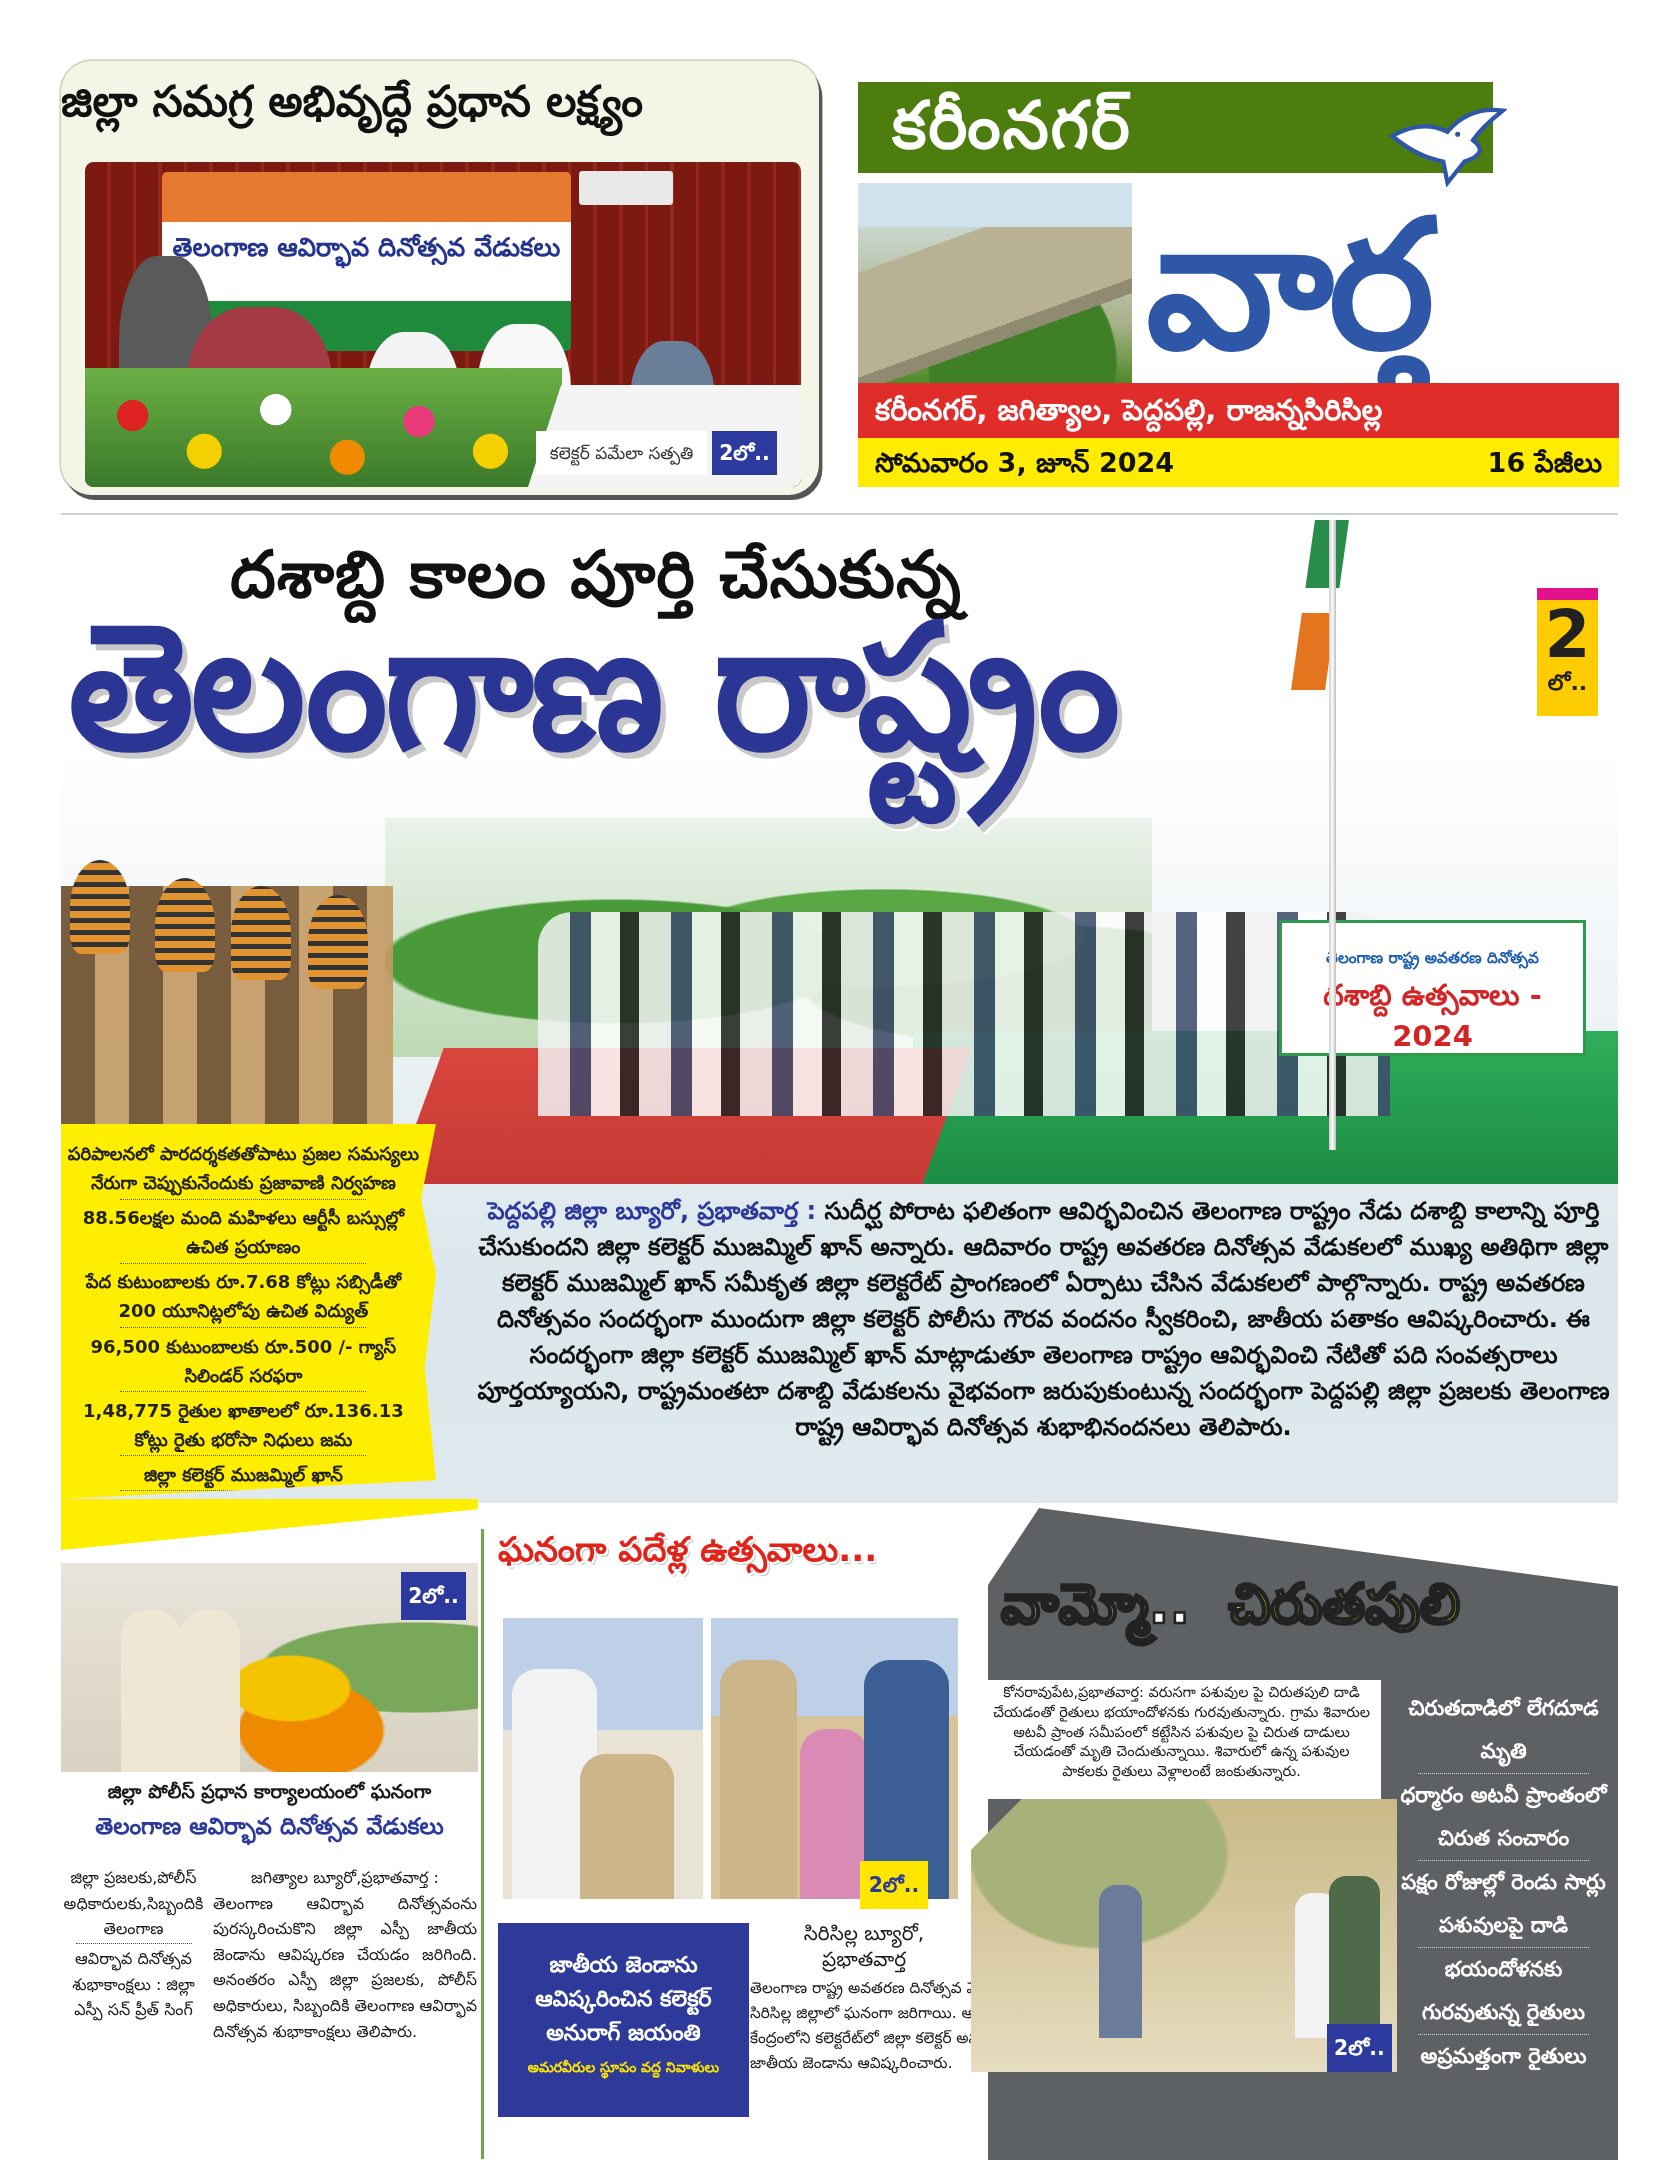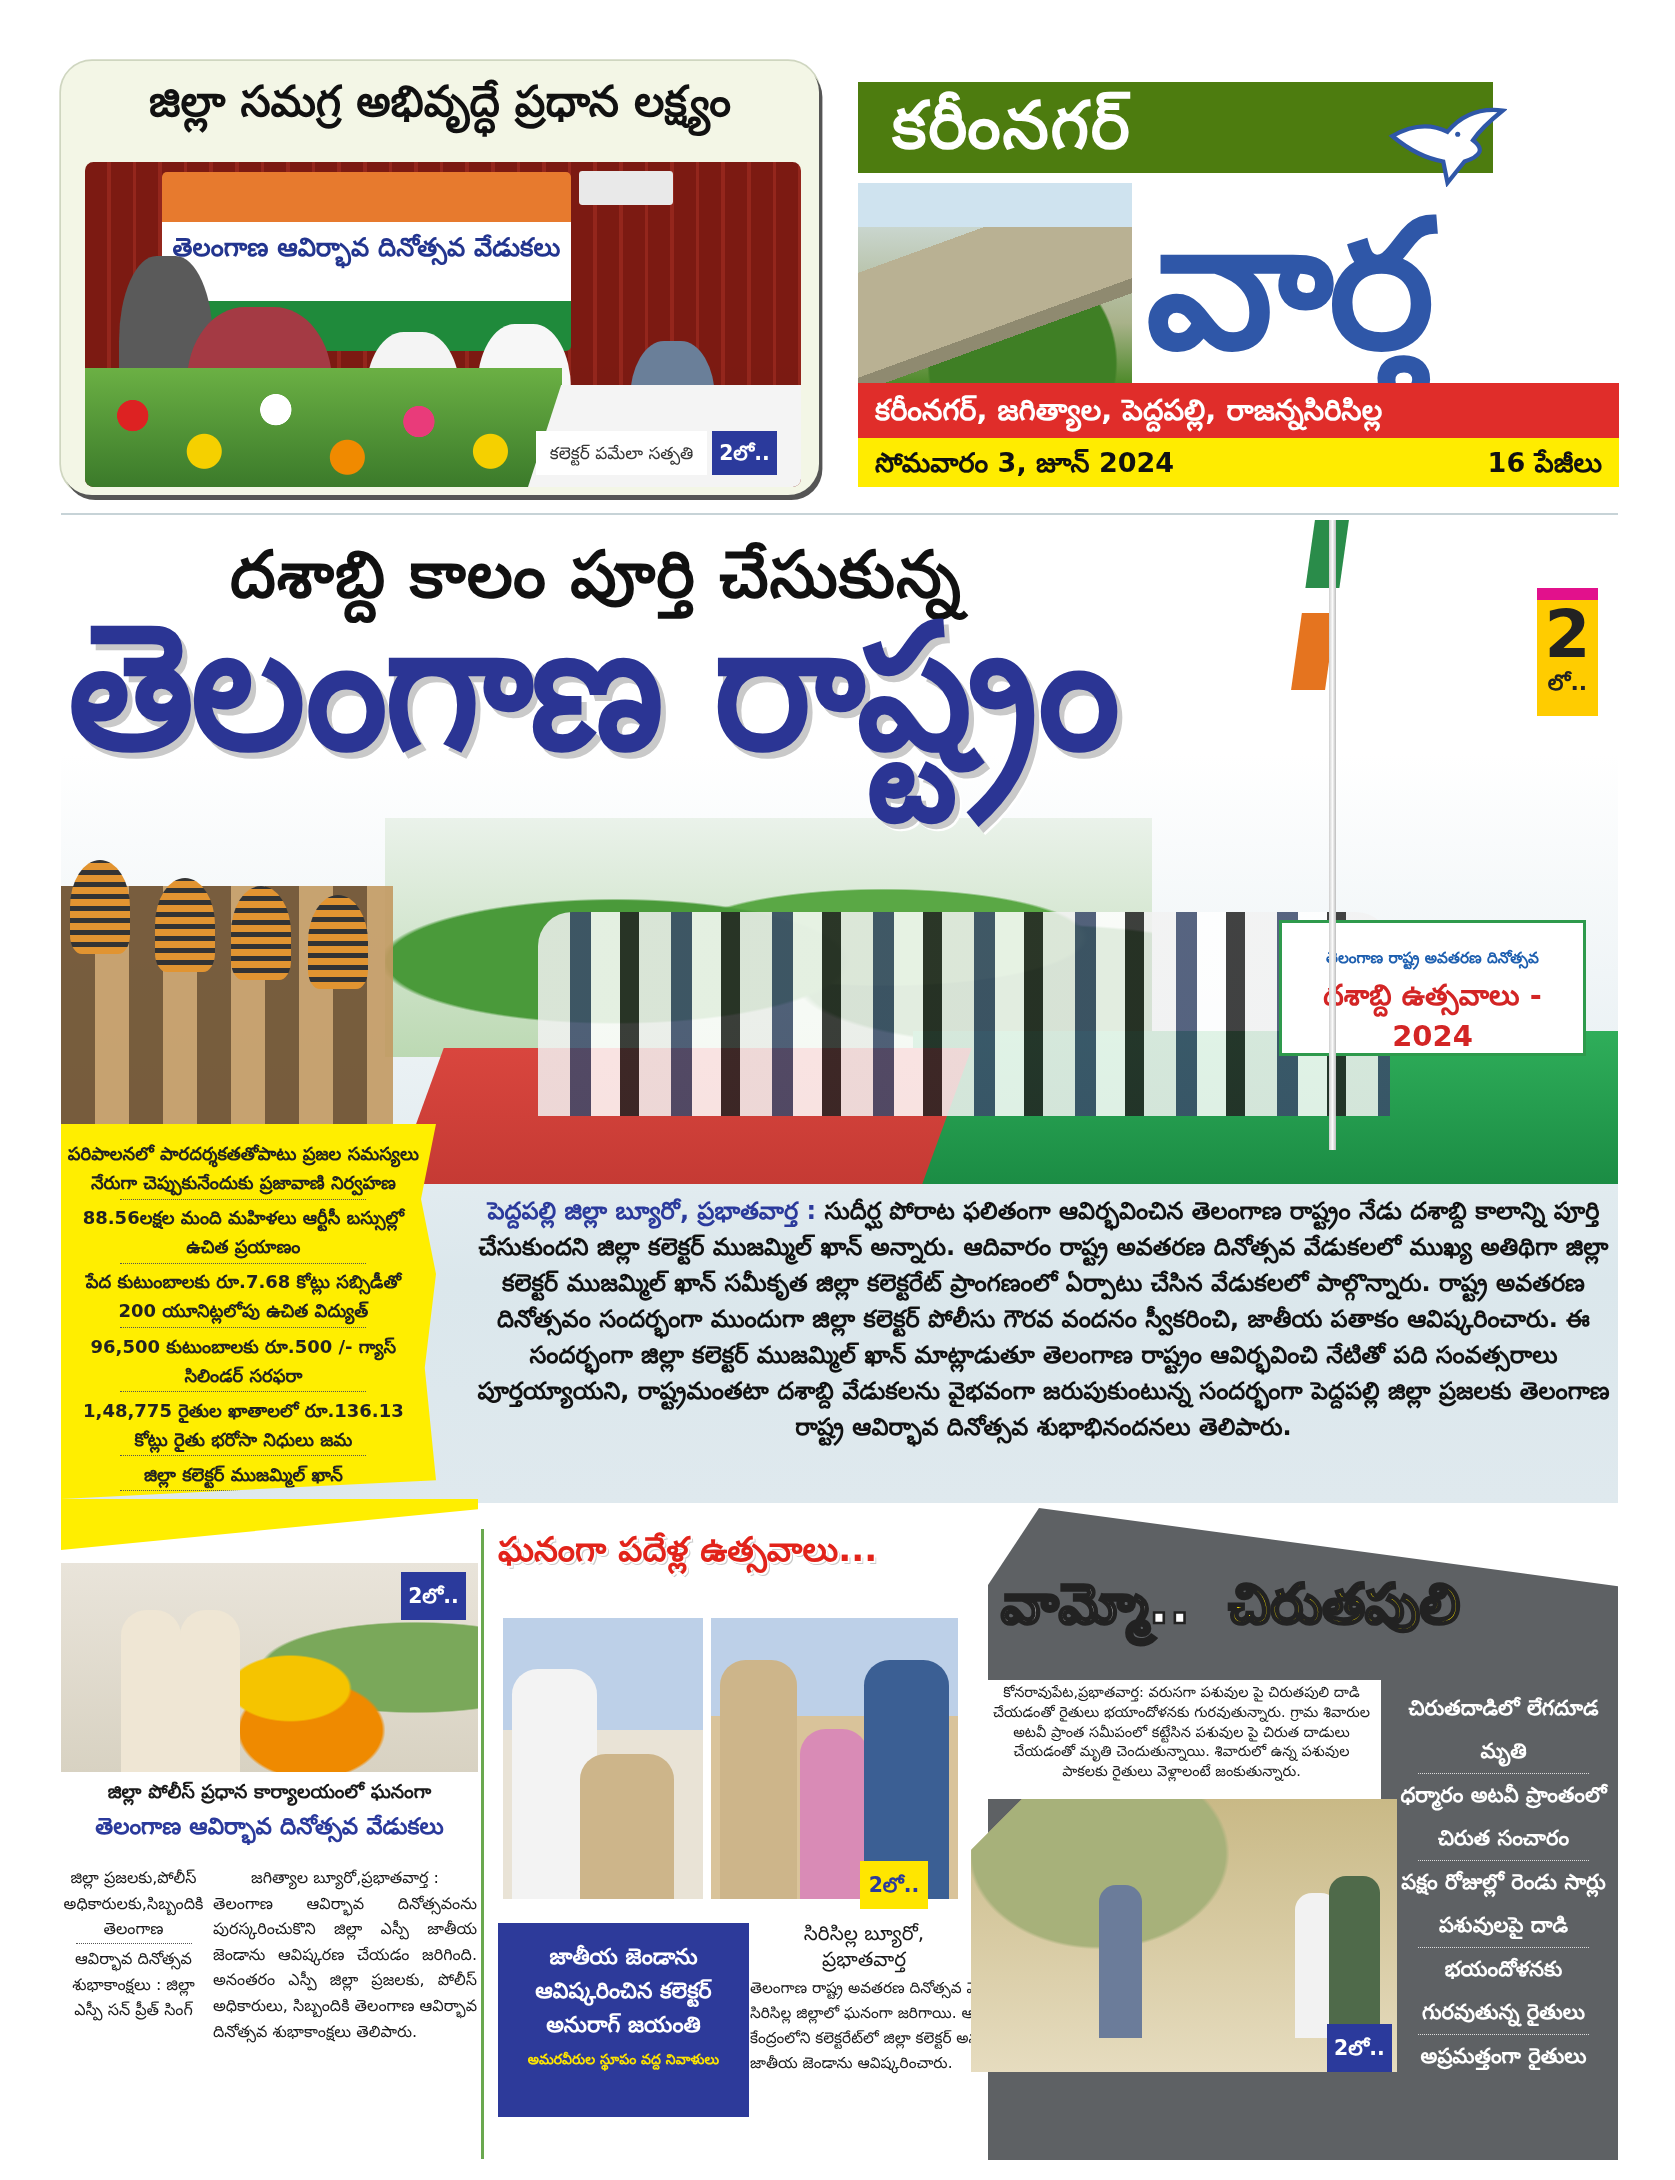--- a/index.html
+++ b/index.html
@@ -8,21 +8,21 @@
   .abs { position: absolute; }
 
   
   .teaser {
     left: 61px; top: 61px; width: 758px; height: 434px;
     background: #f3f6e6; border-radius: 31px;
     box-shadow: 3.4px 5.1px 0 #555, 0 0 0 1.7px #cfd6c0;
     overflow: hidden;
   }
   .teaser-title {
-    position: absolute; left: 0; right: 0; top: 15.3px; text-align: center;
+    position: absolute; left: 0; right: 0; top: 15.3px; 
     font-size: 43px; font-weight: bold; color: #111;
   }
   .teaser-photo {
     position: absolute; left: 24px; top: 101px; width: 716px; height: 325px;
     border-radius: 8.5px; overflow: hidden;
     background:
       linear-gradient(180deg, rgba(0,0,0,0) 60%, rgba(0,0,0,0.05) 100%),
       repeating-linear-gradient(90deg, #7c1a12 0 22px, #94261c 22px 25.6px);
   }
   .banner-cloth {
@@ -182,21 +182,21 @@
   
   .bc-head { left: 498px; top: 1529px; font-size: 34px; font-weight: bold; color: #e2231a;
     text-shadow: 1.7px 1.7px 0 #fff, 2.6px 2.6px 0 #c8c8c8; }
   .bc-photo1 { left: 503px; top: 1618px; width: 200px; height: 281px;
     background: linear-gradient(180deg, #bdd0e8 0 40%, #e9e3d6 40% 100%); }
   .bc-photo2 { left: 711px; top: 1618px; width: 247px; height: 281px;
     background: linear-gradient(180deg, #bdd0e8 0 35%, #d9c39a 35% 100%); }
   .bc-photo1 .fig, .bc-photo2 .fig { position: absolute; bottom: 0; border-radius: 25.6px 25.6px 0 0; }
   .bc-badge-yellow { left: 860px; top: 1861px; width: 68px; height: 48px; background: #ffe600; text-align: center; line-height: 48px; font-size: 20.4px; font-weight: bold; color: #2b3a9c; }
   .bc-blue-box { left: 498px; top: 1923px; width: 251px; height: 194px; background: #2d3a9a;
-    text-align: center; padding-top: 17px; }
+    text-align: center; padding-top: 25px; }
   .bc-blue-box .w { color: #fff; font-size: 22px; line-height: 34px; font-weight: bold; }
   .bc-blue-box .y { color: #ffe600; font-size: 14px; line-height: 34px; font-weight: bold; }
   .bc-byline { left: 762px; top: 1921px; width: 204px; text-align: center; font-size: 20px; line-height: 25.6px; }
   .bc-body { left: 750px; top: 1976px; width: 358px; font-size: 15.3px; line-height: 25px; }
 
   
   .br-bg { left: 988px; top: 1508px; width: 630px; height: 652px; background: #5e6164;
     clip-path: polygon(51px 0, 100% 12%, 100% 100%, 0 100%, 0 77px); }
   .br-head { left: 1001px; top: 1572px; font-size: 55px; font-weight: bold; }
   .br-head .w { color: #fff; -webkit-text-stroke: 2.6px #222; }

